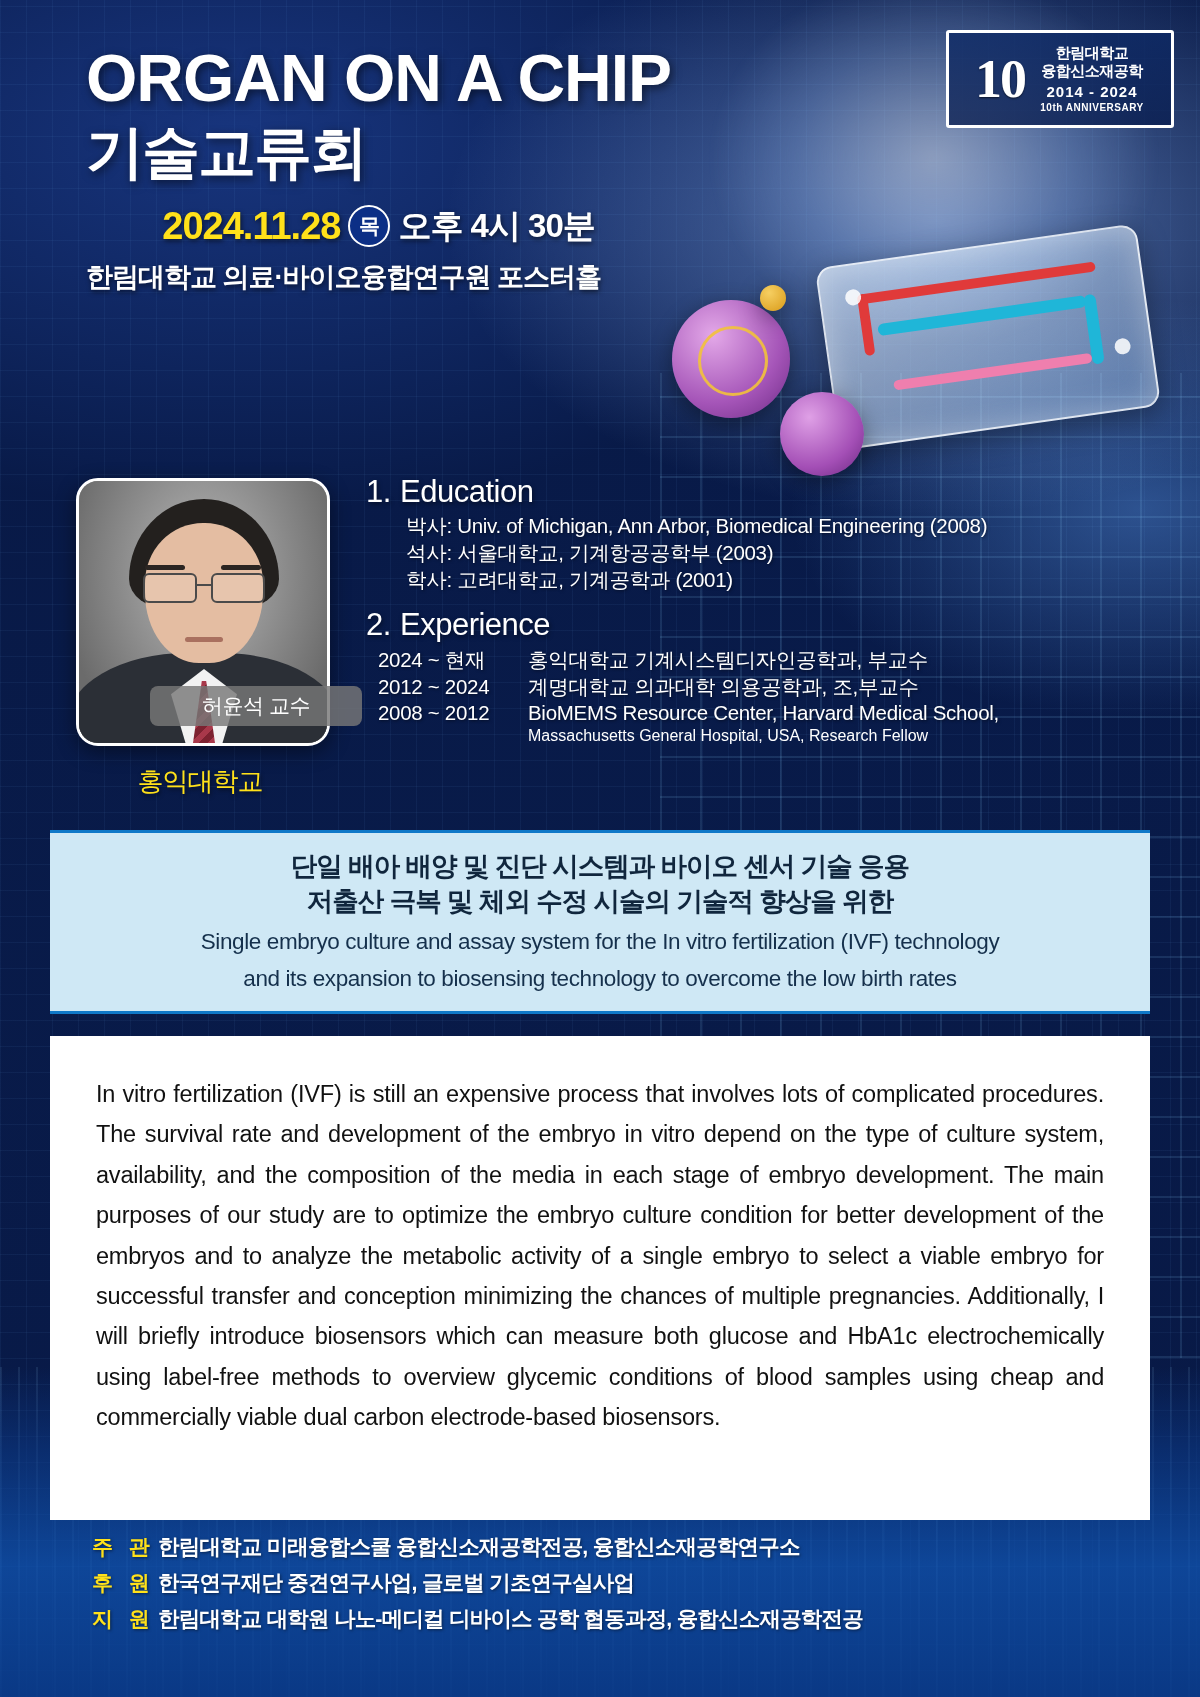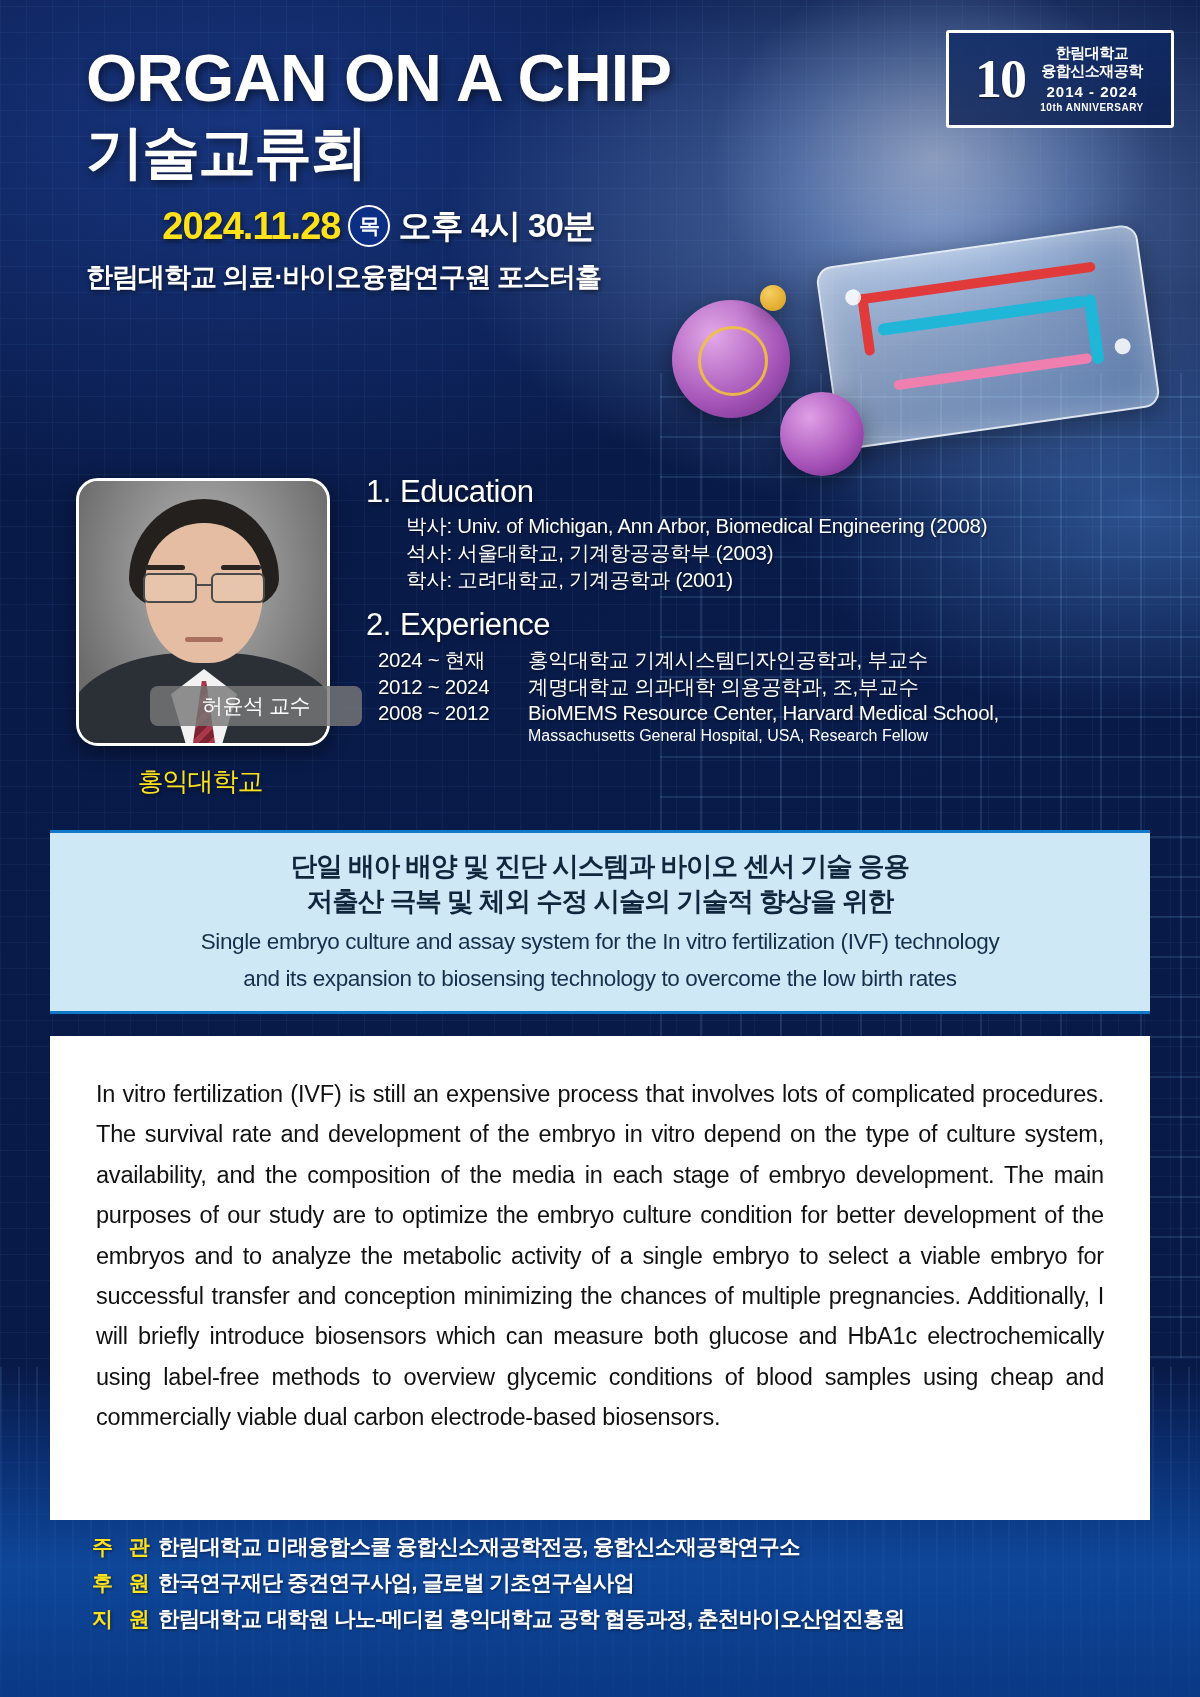--- a/index.html
+++ b/index.html
@@ -483,16 +483,16 @@
     <div class="sp-row">
       <div class="sp-key">주 관</div>
       <div class="sp-val">한림대학교 미래융합스쿨 융합신소재공학전공, 융합신소재공학연구소</div>
     </div>
     <div class="sp-row">
       <div class="sp-key">후 원</div>
       <div class="sp-val">한국연구재단 중견연구사업, 글로벌 기초연구실사업</div>
     </div>
     <div class="sp-row">
       <div class="sp-key">지 원</div>
-      <div class="sp-val">한림대학교 대학원 나노-메디컬 홍익대학교 공학 협동과정, 춘천바이오산업진흥원</div>
+      <div class="sp-val">한림대학교 대학원 나노-메디컬 디바이스 공학 협동과정, 융합신소재공학전공</div>
     </div>
   </div>
 </div>
 
 </body></html>

